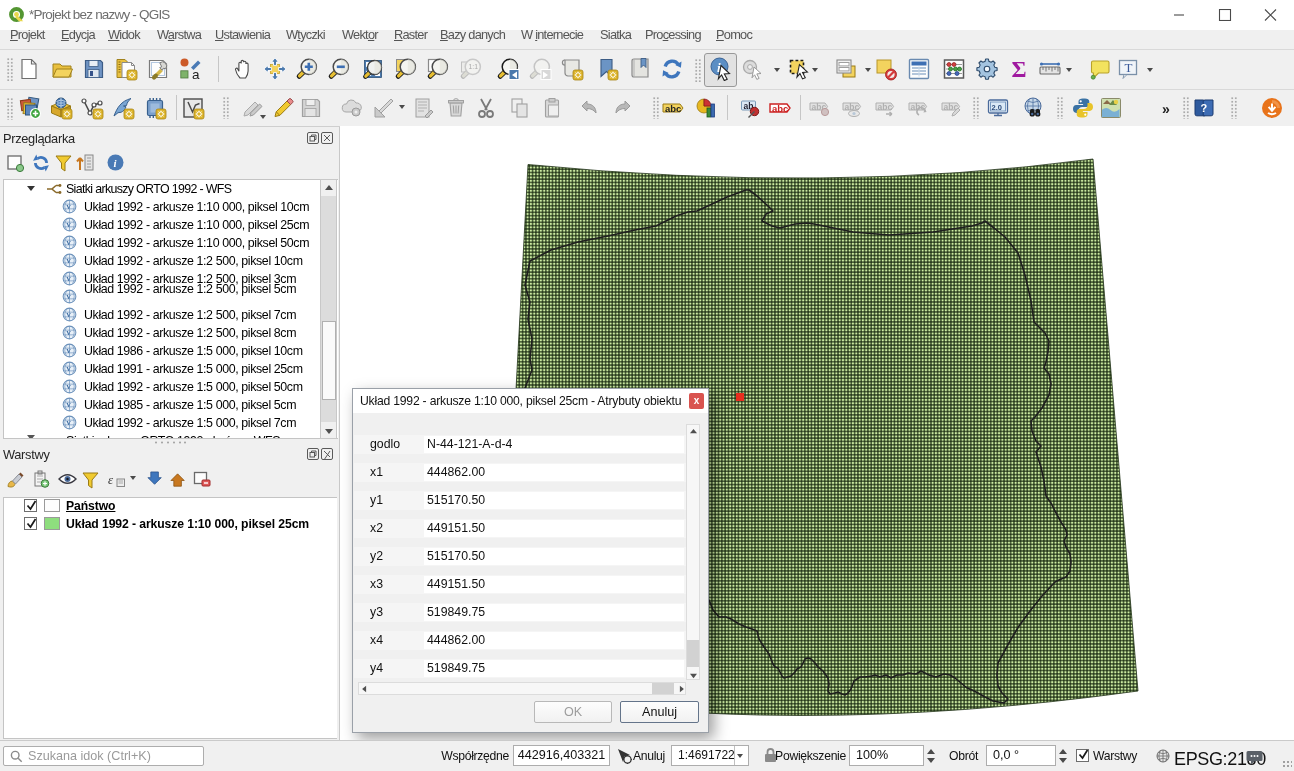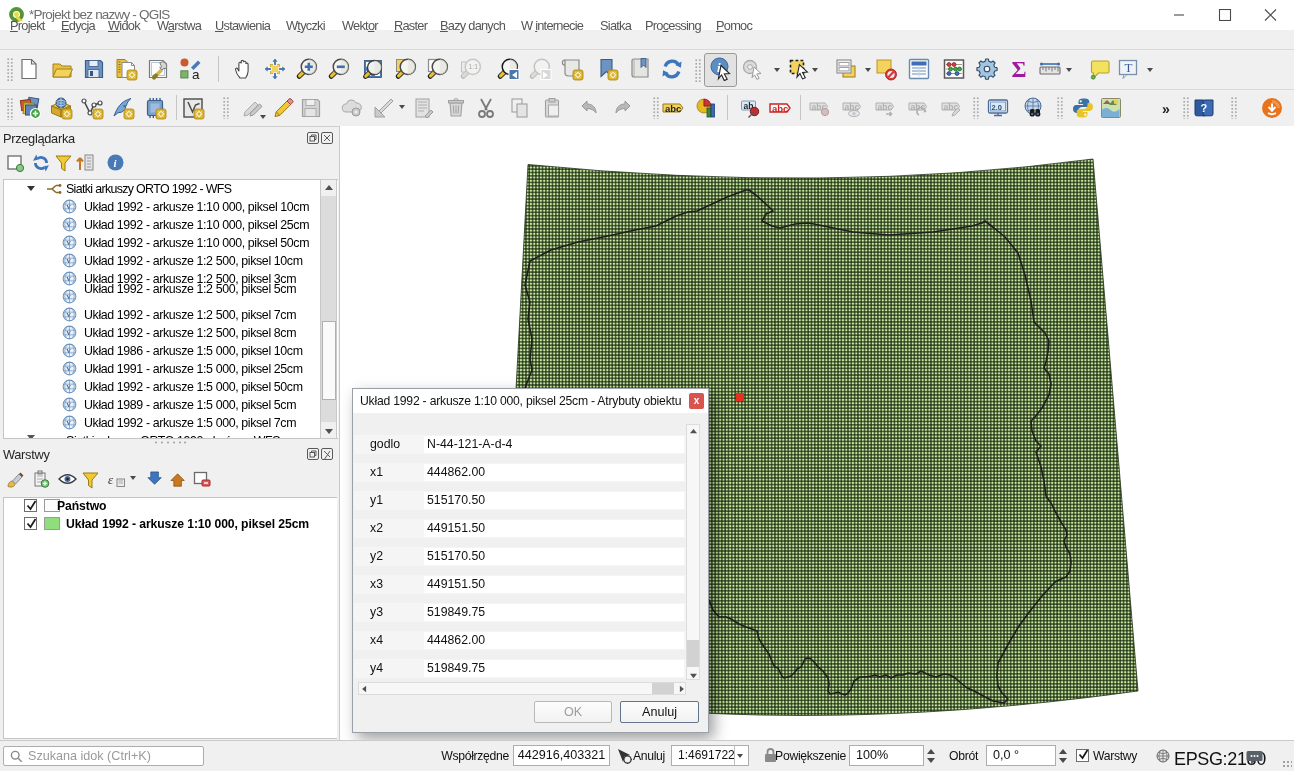--- a/index.html
+++ b/index.html
@@ -1,17 +1,17 @@
 <!DOCTYPE html>
 <html><head><meta charset="utf-8">
 <style>
 *{margin:0;padding:0;box-sizing:border-box}
 html,body{width:1294px;height:771px;overflow:hidden;font-family:"Liberation Sans",sans-serif;background:#f0f0f0}
 .abs{position:absolute}
-.mi{position:absolute;top:18px;font-size:12.8px;letter-spacing:-0.75px;color:#555}
+.mi{position:absolute;top:27px;font-size:12.8px;letter-spacing:-0.75px;color:#555}
 .sep{position:absolute;width:1px;background:#c6c6c6}
 .grip{position:absolute;width:7px;background-image:radial-gradient(circle,#ababab 1px,transparent 1.2px);background-size:3.5px 3.5px;background-position:0.5px 0.5px}
 .dd{position:absolute;width:0;height:0;border-left:3.5px solid transparent;border-right:3.5px solid transparent;border-top:4.5px solid #4a4a4a}
 .ptitle{position:absolute;left:3px;font-size:12.8px;letter-spacing:-0.3px;color:#252525}
 .trow{position:absolute;font-size:12.4px;letter-spacing:-0.38px;color:#000;white-space:nowrap}
 .lrow{position:absolute;font-size:12.2px;letter-spacing:-0.1px;font-weight:bold;color:#000;white-space:nowrap}
 .flbl{position:absolute;font-size:12.3px;color:#111}
 .sb-lbl{position:absolute;top:749px;font-size:12.2px;letter-spacing:-0.3px;color:#111}
 .sb-in{position:absolute;top:745px;height:21px;background:#fff;border:1px solid #adadad;font-size:12.6px;color:#111;text-align:center;line-height:19px}
 u{text-decoration:underline}
@@ -585,21 +585,21 @@
       <circle cx="8" cy="8" r="6.8" fill="#e8f0f8" stroke="#6a90ba" stroke-width="1.1"></circle>
       <path d="M2.2,5.5 h11.6 M2.2,10.5 h11.6 M8,1.2 v13.6 M4.8,2.6 a9.5,9.5 0 0 0 0,10.8 M11.2,2.6 a9.5,9.5 0 0 1 0,10.8" fill="none" stroke="#6a90ba" stroke-width="0.7"></path>
       <text x="4.6" y="10.8" font-size="7" font-weight="bold" fill="#3a6aa0" font-family="Liberation Serif">V</text>
     </svg></div>
 <div class="trow" style="left:84px;top:380px">Układ 1992 - arkusze 1:5 000, piksel 50cm</div>
 <div class="abs" style="left:62px;top:397px"><svg width="15" height="15" viewBox="0 0 16 16">
       <circle cx="8" cy="8" r="6.8" fill="#e8f0f8" stroke="#6a90ba" stroke-width="1.1"></circle>
       <path d="M2.2,5.5 h11.6 M2.2,10.5 h11.6 M8,1.2 v13.6 M4.8,2.6 a9.5,9.5 0 0 0 0,10.8 M11.2,2.6 a9.5,9.5 0 0 1 0,10.8" fill="none" stroke="#6a90ba" stroke-width="0.7"></path>
       <text x="4.6" y="10.8" font-size="7" font-weight="bold" fill="#3a6aa0" font-family="Liberation Serif">V</text>
     </svg></div>
-<div class="trow" style="left:84px;top:398px">Układ 1989 - arkusze 1:5 000, piksel 5cm</div>
+<div class="trow" style="left:84px;top:398px">Układ 1985 - arkusze 1:5 000, piksel 5cm</div>
 <div class="abs" style="left:62px;top:415px"><svg width="15" height="15" viewBox="0 0 16 16">
       <circle cx="8" cy="8" r="6.8" fill="#e8f0f8" stroke="#6a90ba" stroke-width="1.1"></circle>
       <path d="M2.2,5.5 h11.6 M2.2,10.5 h11.6 M8,1.2 v13.6 M4.8,2.6 a9.5,9.5 0 0 0 0,10.8 M11.2,2.6 a9.5,9.5 0 0 1 0,10.8" fill="none" stroke="#6a90ba" stroke-width="0.7"></path>
       <text x="4.6" y="10.8" font-size="7" font-weight="bold" fill="#3a6aa0" font-family="Liberation Serif">V</text>
     </svg></div>
 <div class="trow" style="left:84px;top:416px">Układ 1992 - arkusze 1:5 000, piksel 7cm</div>
 <div class="abs" style="left:0;top:433px;width:318px;height:5px;overflow:hidden">
     <div class="abs" style="left:27px;top:2px;width:0;height:0;border-left:4.5px solid transparent;border-right:4.5px solid transparent;border-top:5.5px solid #555"></div>
     <div class="abs" style="left:46px;top:2px"><svg width="16" height="16" viewBox="0 0 16 16">
         <path d="M1,8 h5 M10,4.5 L6,8 l4,3.5 M10,4.5 h4 M10,11.5 h4" fill="none" stroke="#8a6a2a" stroke-width="1.6"></path>
@@ -671,21 +671,21 @@
     <rect x="9" y="9" width="8" height="6" rx="1" fill="#e05a5a" stroke="#a02a2a"></rect>
     <path d="M11,12 h4" stroke="#fff" stroke-width="1.4"></path>
   </svg>
 <div class="abs" style="left:130px;top:476px;width:0;height:0;border-left:3.5px solid transparent;border-right:3.5px solid transparent;border-top:4.5px solid #4a4a4a"></div>
 <div class="abs" style="left:3px;top:497px;width:334px;height:242px;background:#fff;border:1px solid #c4c4c4;border-right:none"></div>
 <div class="abs" style="left:24px;top:499px;width:13px;height:13px;background:#fff;border:1px solid #6e6e6e"></div>
 <svg class="abs" style="left:25px;top:499px" width="13" height="13" viewBox="0 0 13 13">
     <path d="M2.5,6.5 l3,3.5 5,-8" fill="none" stroke="#1a1a1a" stroke-width="1.7"></path>
   </svg>
 <div class="abs" style="left:44px;top:499px;width:16px;height:13px;background:#fdfdfd;border:1px solid #9a9a9a"></div>
-<div class="lrow" style="left:57px;top:499px;">Państwo</div>
+<div class="lrow" style="left:66px;top:499px;text-decoration:underline">Państwo</div>
 <div class="abs" style="left:24px;top:517px;width:13px;height:13px;background:#fff;border:1px solid #6e6e6e"></div>
 <svg class="abs" style="left:25px;top:517px" width="13" height="13" viewBox="0 0 13 13">
     <path d="M2.5,6.5 l3,3.5 5,-8" fill="none" stroke="#1a1a1a" stroke-width="1.7"></path>
   </svg>
 <div class="abs" style="left:44px;top:517px;width:16px;height:13px;background:#8ede7e;border:1px solid #9a9a9a"></div>
 <div class="lrow" style="left:66px;top:517px">Układ 1992 - arkusze 1:10 000, piksel 25cm</div>
 <svg class="abs" style="left:340px;top:126px" width="954" height="614" viewBox="0 0 954 614">
 <rect width="954" height="614" fill="#ffffff"></rect>
 <defs>
       <pattern id="gp" width="3.32" height="3.32" patternUnits="userSpaceOnUse">

